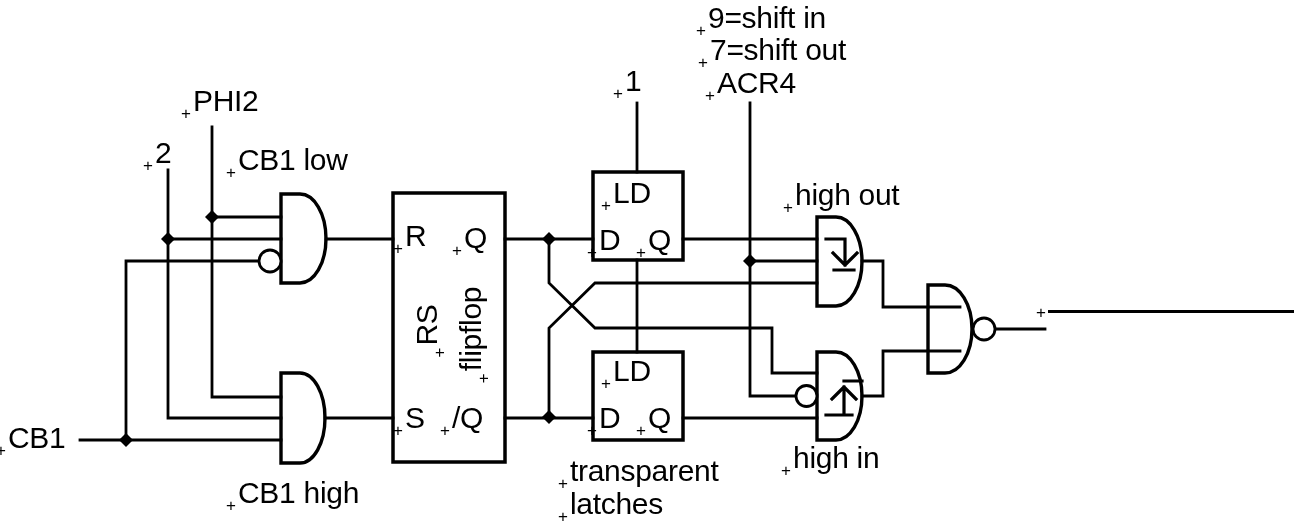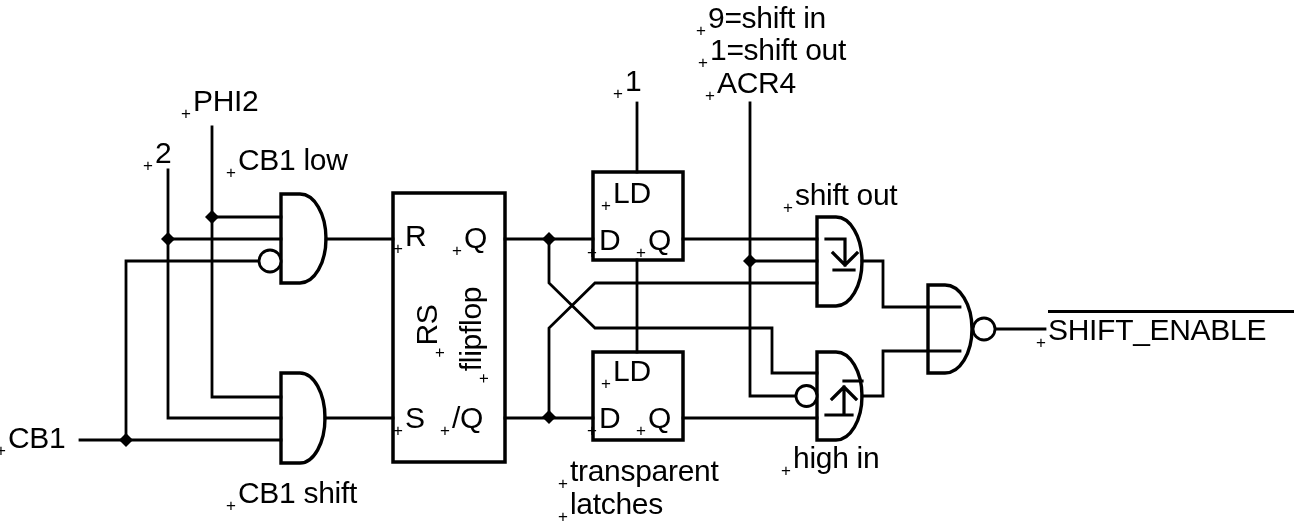--- a/index.html
+++ b/index.html
@@ -101,21 +101,21 @@
       <path d="M743 261 L750 254 L757 261 L750 268 Z"></path>
     </g>
   </svg>
 
   <div class="lbl" style="left:708px;top:3px">
     <span class="plus">+</span>
     <span>9=shift in</span>
   </div>
   <div class="lbl" style="left:710px;top:35px">
     <span class="plus">+</span>
-    <span>1=shift out</span>
+    <span>7=shift out</span>
   </div>
   <div class="lbl" style="left:717px;top:68px">
     <span class="plus">+</span>
     <span>ACR4</span>
   </div>
   <div class="lbl" style="left:625px;top:66px">
     <span class="plus">+</span>
     <span>1</span>
   </div>
   <div class="lbl" style="left:193px;top:86px">
@@ -129,41 +129,40 @@
   <div class="lbl" style="left:238px;top:145px">
     <span class="plus">+</span>
     <span>CB1 low</span>
   </div>
   <div class="lbl" style="left:8px;top:423px">
     <span class="plus">+</span>
     <span>CB1</span>
   </div>
   <div class="lbl" style="left:238px;top:478px">
     <span class="plus">+</span>
-    <span>CB1 shift</span>
+    <span>CB1 high</span>
   </div>
   <div class="lbl" style="left:570px;top:456px">
     <span class="plus">+</span>
     <span>transparent</span>
   </div>
   <div class="lbl" style="left:570px;top:489px">
     <span class="plus">+</span>
     <span>latches</span>
   </div>
   <div class="lbl" style="left:795px;top:180px">
     <span class="plus">+</span>
-    <span>shift out</span>
+    <span>high out</span>
   </div>
   <div class="lbl" style="left:793px;top:443px">
     <span class="plus">+</span>
     <span>high in</span>
   </div>
   <div class="lbl overline" style="left:1048px;top:310px;width:246px">
     <span class="plus">+</span>
-    <span>SHIFT_ENABLE</span>
   </div>
 
   <div class="lbl" style="left:405px;top:221px">
     <span class="plus">+</span>
     <span>R</span>
   </div>
   <div class="lbl" style="left:464px;top:223px">
     <span class="plus">+</span>
     <span>Q</span>
   </div>

